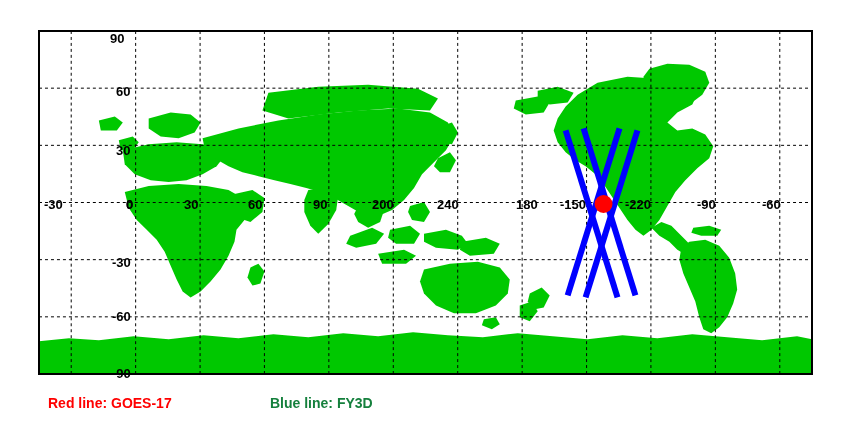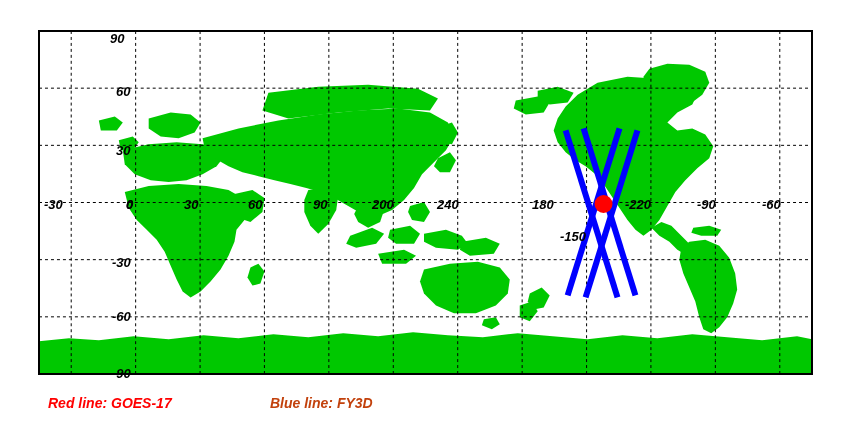--- a/index.html
+++ b/index.html
@@ -12,21 +12,20 @@
     height: 425px;
     font-family: "Liberation Sans", sans-serif;
     position: relative;
     overflow: hidden;
   }
   #stage {
     position: absolute;
     left: 0; top: 0;
     width: 850px;
     height: 425px;
-    font-style: italic;
   }
   
   #map-panel {
     position: absolute;
     left: 38px;
     top: 30px;
     width: 775px;
     height: 345px;
     background: #ffffff;
     border: 1px solid #000000;
@@ -59,21 +58,21 @@
   }
   .legend-entry {
     position: absolute;
     font-size: 14px;
     font-weight: bold;
     white-space: nowrap;
     line-height: 1;
     padding-left: 24px;
   }
   #legend-red { left: 24px;  top: 4px; color: #ff0000; }
-  #legend-blue { left: 246px; top: 4px; color: #c2410c; }
+  #legend-blue { left: 246px; top: 4px; color: #15803d; }
   #legend-epoch { left: 455px; top: 4px; color: #000000; }
 </style>
 </head>
 <body>
 
 <div id="stage">
 
   <div id="map-panel">
     <svg id="map-svg" viewBox="0 0 775 345" preserveAspectRatio="none">
 
@@ -173,22 +172,22 @@
   </div>
 
   <div>
     <span class="axis-label" style="left:44px;  top:198px;">-30</span>
     <span class="axis-label" style="left:126px; top:198px;">0</span>
     <span class="axis-label" style="left:184px; top:198px;">30</span>
     <span class="axis-label" style="left:248px; top:198px;">60</span>
     <span class="axis-label" style="left:313px; top:198px;">90</span>
     <span class="axis-label" style="left:372px; top:198px;">200</span>
     <span class="axis-label" style="left:437px; top:198px;">240</span>
-    <span class="axis-label" style="left:532px; top:198px;">180</span>
-    <span class="axis-label" style="left:560px; top:198px;margin-top:32px;">-150</span>
+    <span class="axis-label" style="left:516px; top:198px;">180</span>
+    <span class="axis-label" style="left:560px; top:198px;">-150</span>
     <span class="axis-label" style="left:625px; top:198px;">-220</span>
     <span class="axis-label" style="left:697px; top:198px;">-90</span>
     <span class="axis-label" style="left:762px; top:198px;">-60</span>
   </div>
 
   <div id="footer">
     <span class="legend-entry" id="legend-red">Red line: GOES-17</span>
     <span class="legend-entry" id="legend-blue">Blue line: FY3D</span>
   </div>
 

